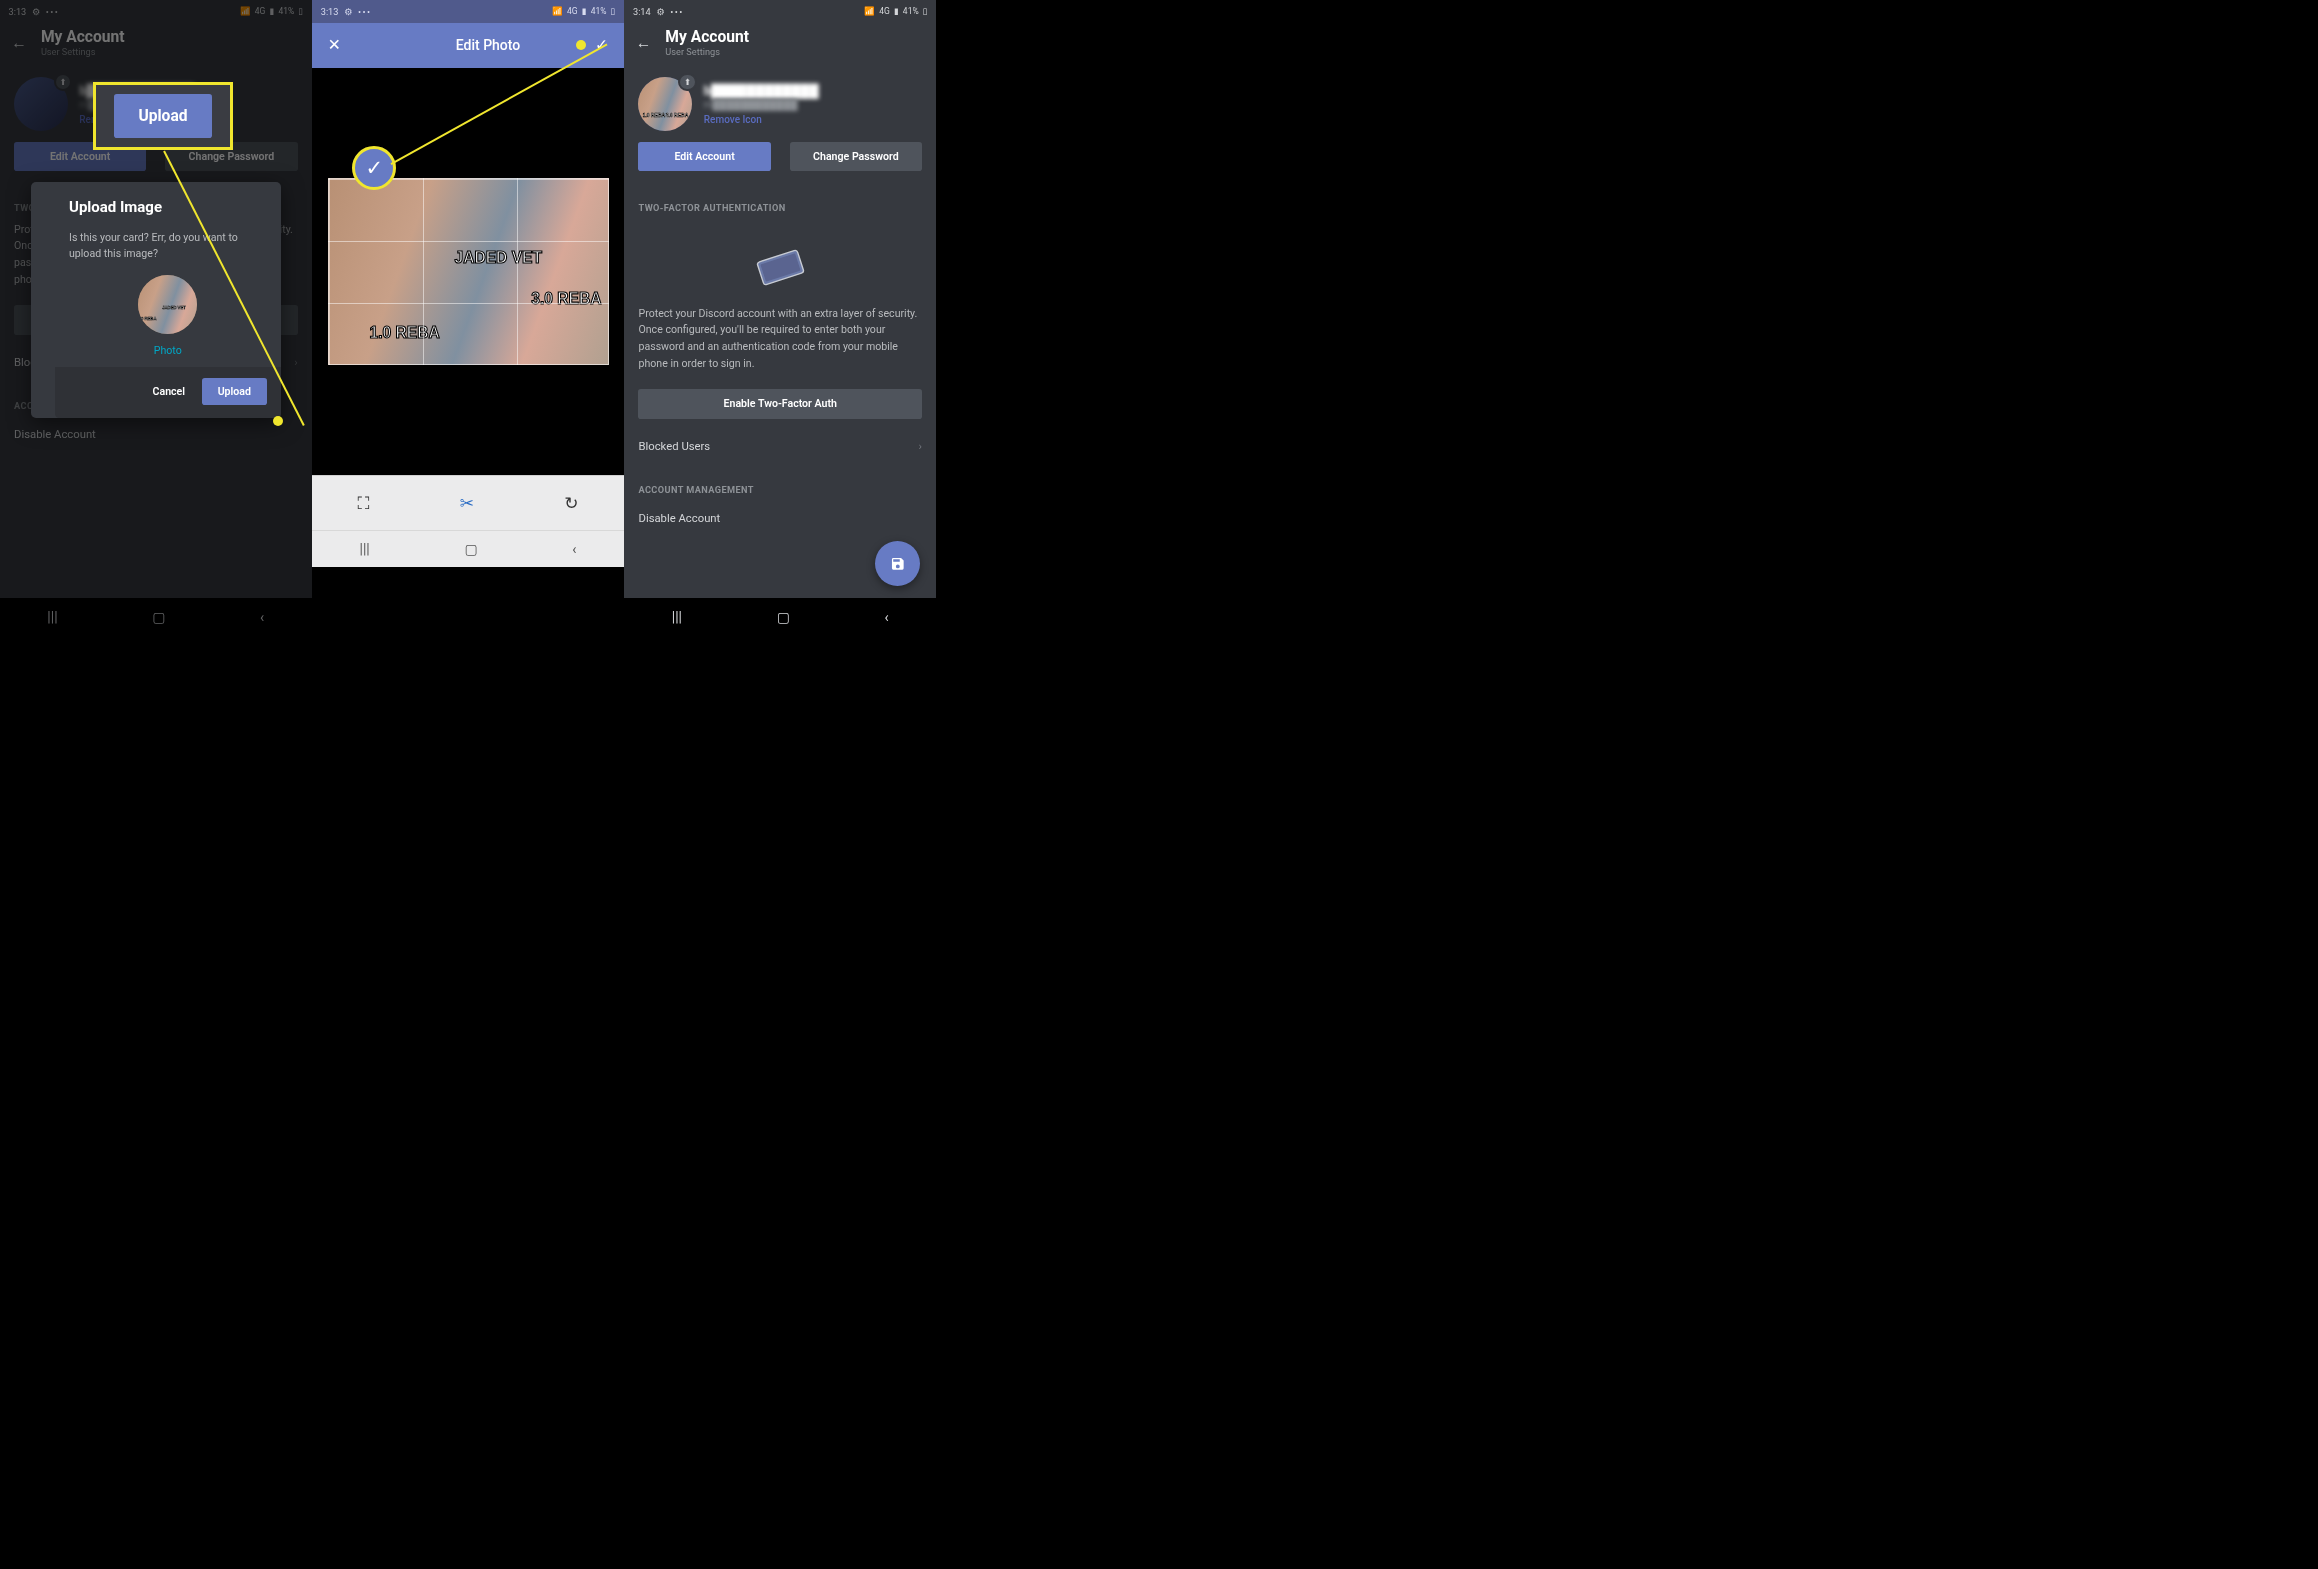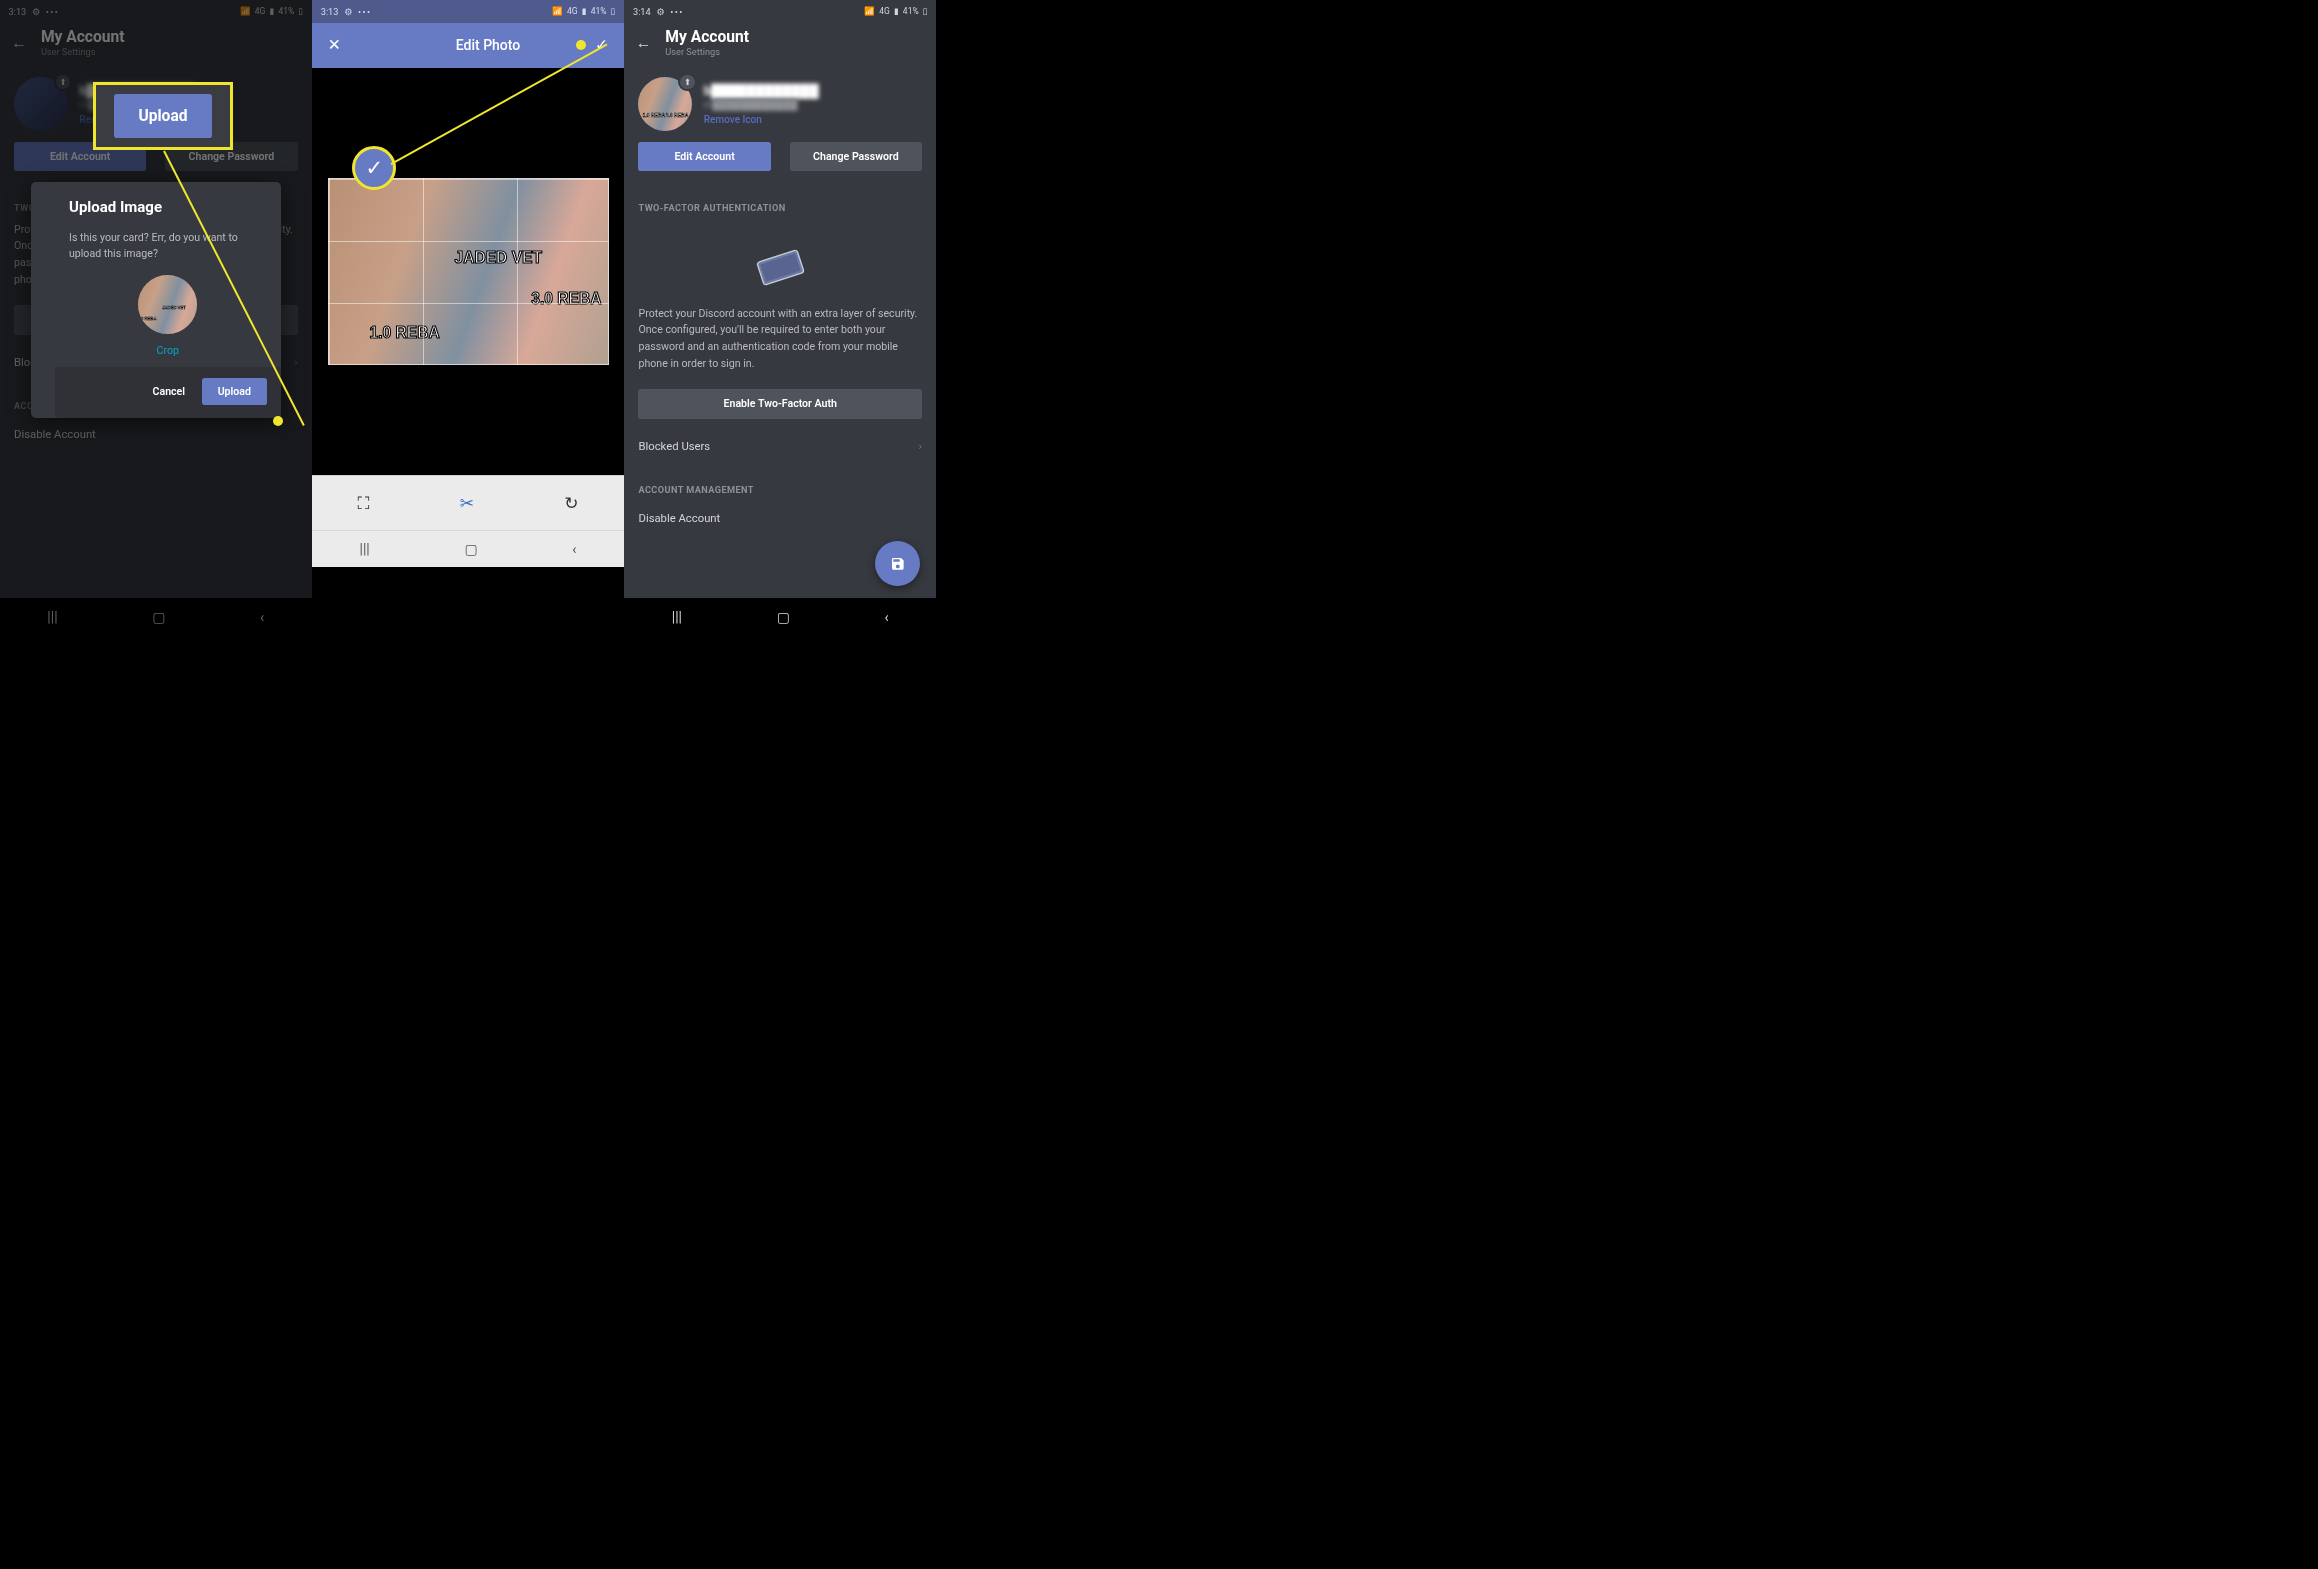--- a/index.html
+++ b/index.html
@@ -170,21 +170,21 @@
   <div class="modal">
     <div class="modal-head">Upload Image</div>
     <div class="modal-body">Is this your card? Err, do you want to upload this image?</div>
     <div class="modal-preview">
       <div class="preview-circle">
         <div class="mini-meme">
           <span class="mm" style="top:30px;left:24px;">JADED VET</span>
           <span class="mm" style="top:41px;left:2.8px;">0 REBA</span>
         </div>
       </div>
-      <span class="crop-link">Crop</span>
+      <span class="crop-link">Photo</span>
     </div>
     <div class="modal-foot">
       <span class="modal-cancel">Cancel</span>
       <span class="modal-upload">Upload</span>
     </div>
   </div>
 
   <div class="callout">
     <div class="callout-inner">Upload</div>
   </div>

